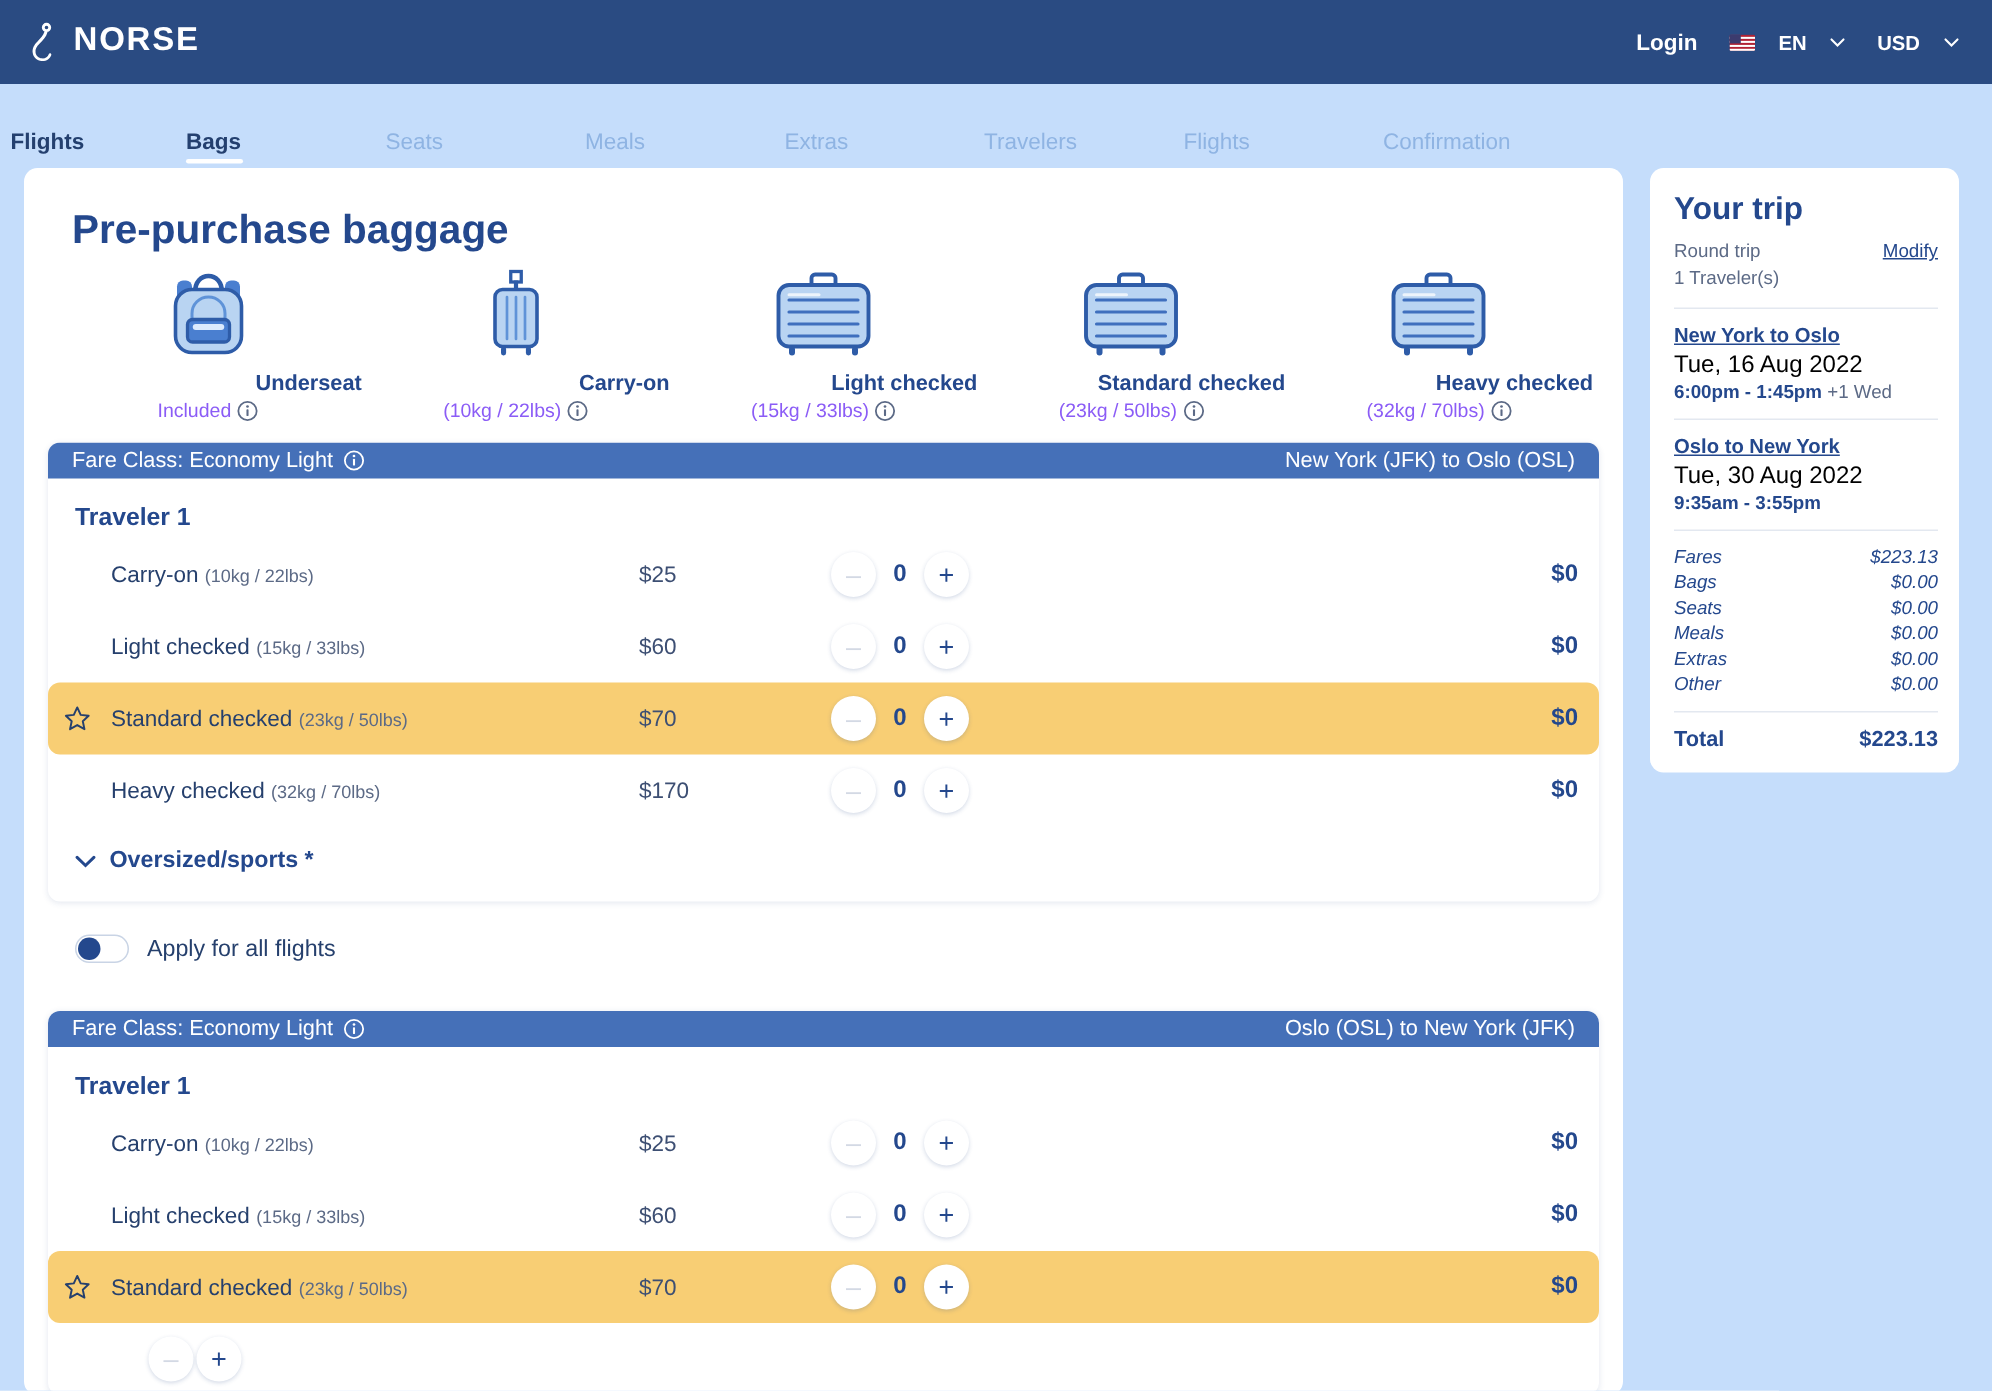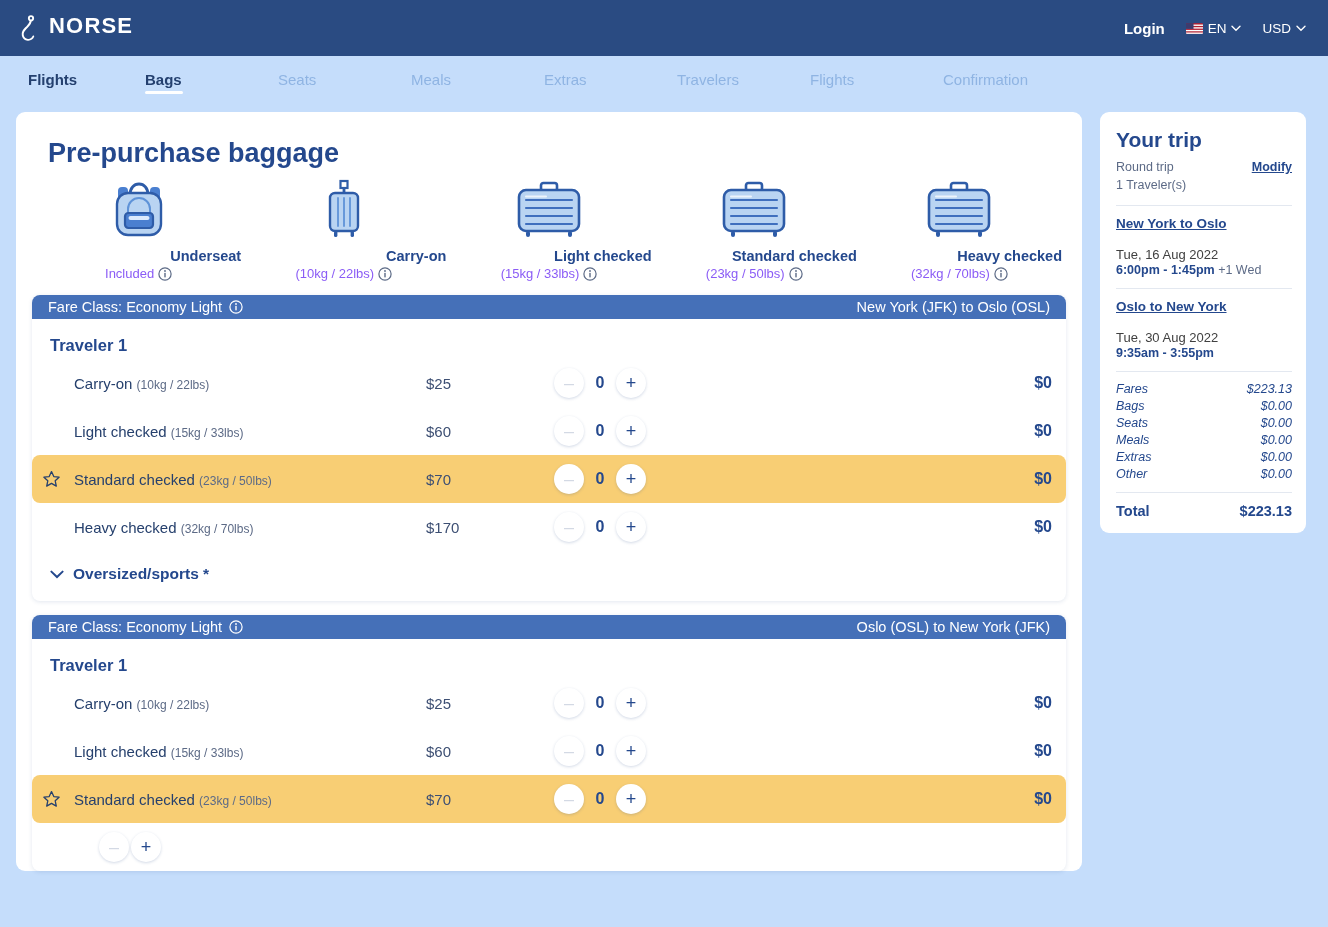--- a/index.html
+++ b/index.html
@@ -20,31 +20,31 @@
   .logo-mark { width: 26px; height: 30px; display: block; }
   .logo-text {
     color: #fff; font-size: 22px; font-weight: bold;
     letter-spacing: 1.2px;
   }
   .topbar-right {
     margin-left: auto; display: flex; align-items: center; gap: 21px;
   }
   .login-link { color: #fff; font-size: 15px; font-weight: bold; cursor: pointer; }
   .lang-sel, .cur-sel {
-    color: #fff; font-size: 13.5px; font-weight: normal;
-    display: flex; align-items: center; gap: 5px; cursor: pointer; justify-content: flex-end;
+    color: #fff; font-size: 13.5px; font-weight: bold;
+    display: flex; align-items: center; gap: 16px; cursor: pointer; justify-content: flex-end;
   }
   .flag { width: 17px; height: 11px; display: block; border-radius: 1px; }
   .chev { display: block; }
 
   
   .stepnav {
     height: 56px; background: #c5ddfb;
-    display: flex; align-items: center;
-    padding-left: 28px; gap: 0;
+    display: flex; align-items: flex-end;
+    padding-left: 7px; gap: 0;
   }
   .step {
     font-size: 15px; color: #8fb4e3; cursor: pointer;
     position: relative; padding: 0 0 9px 0;
     width: 133px; text-align: left;
   }
   .step:first-child { width: 117px; }
   .step.done { color: #24406f; font-weight: bold; }
   .step.active { color: #24406f; font-weight: bold; }
   .step.active::after {
@@ -157,26 +157,26 @@
 
   
   .sidebar {
     width: 206px; background: #fff; border-radius: 9px;
     padding: 16px 14px 14px 16px;
   }
   .side-title { font-size: 21px; font-weight: bold; color: #24488d; }
   .side-sub-row { display: flex; align-items: baseline; margin-top: 6px; }
   .side-sub { font-size: 12.5px; color: #5c6a86; line-height: 1.45; }
   .modify {
-    margin-left: auto; font-size: 12.5px; font-weight: bold;
+    margin-left: auto; font-size: 12.5px; font-weight: normal;
     color: #24488d; text-decoration: underline; cursor: pointer;
   }
   .side-div { height: 1px; background: #e3e8f0; margin: 11px 0 10px 0; }
   .leg-t { font-size: 13.5px; font-weight: bold; color: #24488d; text-decoration: underline; }
-  .leg-d { font-size: 13px; color: #404040; margin-top: 16px; }
+  .leg-d { font-size: 16px; color: #000000; margin-top: 4px; }
   .leg-h { font-size: 12.5px; font-weight: bold; color: #24488d; margin-top: 1px; }
   .leg-h .plus1 { font-weight: normal; color: #5c6a86; }
   .fee { display: flex; font-size: 12.5px; color: #24488d; margin-bottom: 3px; font-style: italic; }
   .fee .fv { margin-left: auto; }
   .total { display: flex; font-size: 14.5px; font-weight: bold; color: #24488d; }
   .total .tv { margin-left: auto; }
 </style>
 </head>
 <body>
 
@@ -400,20 +400,26 @@
             </div>
             <div class="tot">$0</div>
           </div>
           <div class="oversized">
             <svg width="14" height="9" viewBox="0 0 14 9">
               <path d="M1.4 1.6L7 7L12.6 1.6" stroke="#24488d" stroke-width="2" fill="none" stroke-linecap="round"></path>
             </svg>
             <span>Oversized/sports *</span>
           </div>
         </div>
+        <div class="apply-row">
+          <span class="toggle">
+            <span class="knob"></span>
+          </span>
+          <span class="apply-label">Apply for all flights</span>
+        </div>
         <div class="flight-block">
           <div class="fare-head">
             <span class="fh-left">
               <span>Fare Class: Economy Light</span>
               <svg class="info-i" width="14" height="14" viewBox="0 0 14 14">
                 <circle cx="7" cy="7" r="6.1" fill="none" stroke="#ffffff" stroke-width="1.2"></circle>
                 <circle cx="7" cy="4" r="0.9" fill="#ffffff"></circle>
                 <rect x="6.3" y="5.8" width="1.4" height="4.6" rx="0.6" fill="#ffffff"></rect>
               </svg>
             </span>

